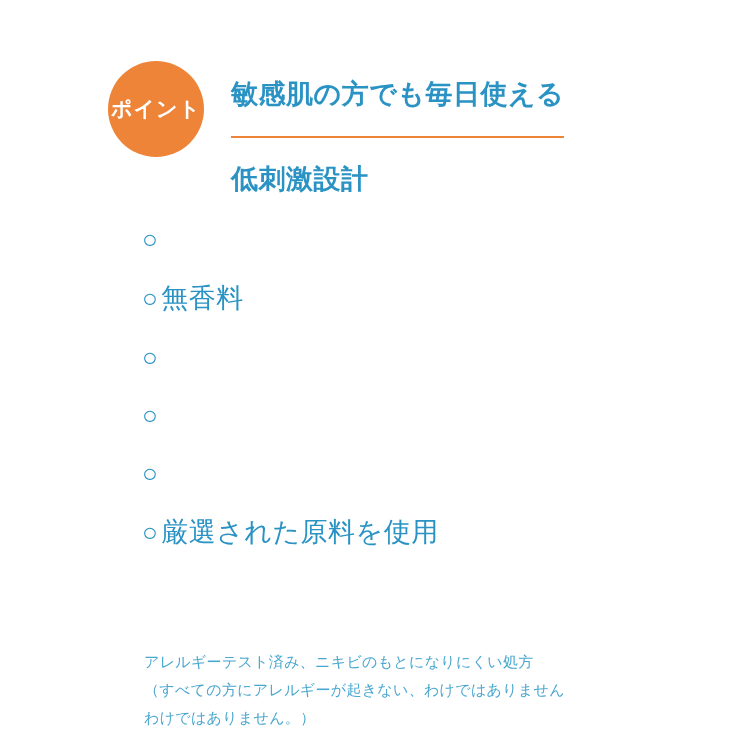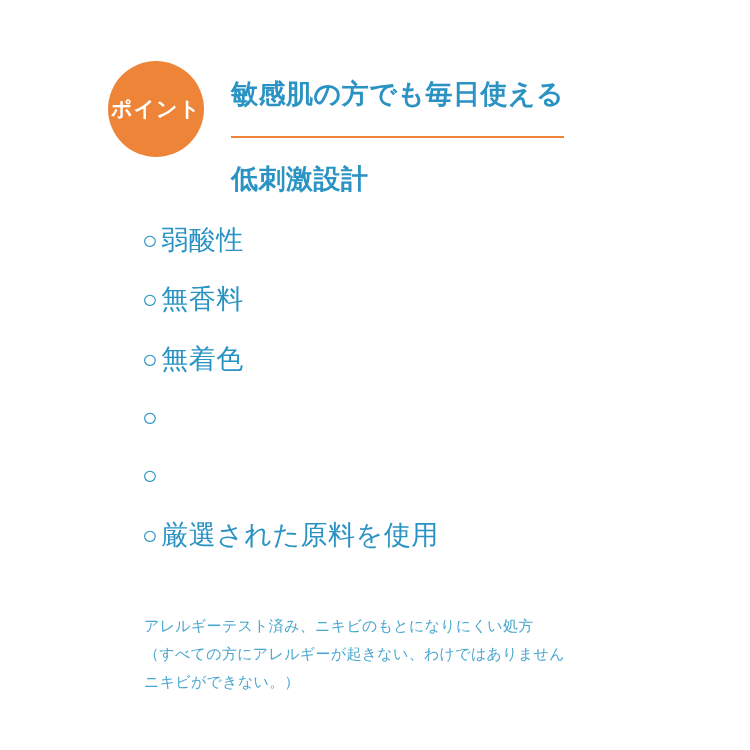--- a/index.html
+++ b/index.html
@@ -84,21 +84,21 @@
   .bullet {
     font-size: 26px;
     color: #2a93c4;
     margin-right: 3px;
   }
 
   
   .footnote {
     position: absolute;
     left: 144px;
-    top: 612px;
+    top: 648px;
     width: 520px;
     font-size: 15px;
     color: #4aa7cf;
     line-height: 1.85;
     letter-spacing: 0.3px;
   }
   .footnote div {
     white-space: nowrap;
   }
 </style>
@@ -111,41 +111,39 @@
     <div class="badge">ポイント</div>
     <div class="headline">
       <div class="headline-line underlined">敏感肌の方でも毎日使える</div>
       <div class="headline-line headline-line2">低刺激設計</div>
     </div>
   </div>
 
   <div class="list">
     <div class="list-item">
       <span class="bullet">○</span>
-      <span>弱酸性</span>
     </div>
     <div class="list-item">
       <span class="bullet">○</span>
       <span>無香料</span>
     </div>
     <div class="list-item">
       <span class="bullet">○</span>
-      <span>無着色</span>
     </div>
     <div class="list-item">
       <span class="bullet">○</span>
     </div>
     <div class="list-item">
       <span class="bullet">○</span>
     </div>
     <div class="list-item">
       <span class="bullet">○</span>
       <span>厳選された原料を使用</span>
     </div>
   </div>
 
   <div class="footnote">
     <div>アレルギーテスト済み、ニキビのもとになりにくい処方</div>
     <div>（すべての方にアレルギーが起きない、わけではありません</div>
-    <div>ニキビができない。）</div>
+    <div>わけではありません。）</div>
   </div>
 
 </div>
 
 </body></html>

